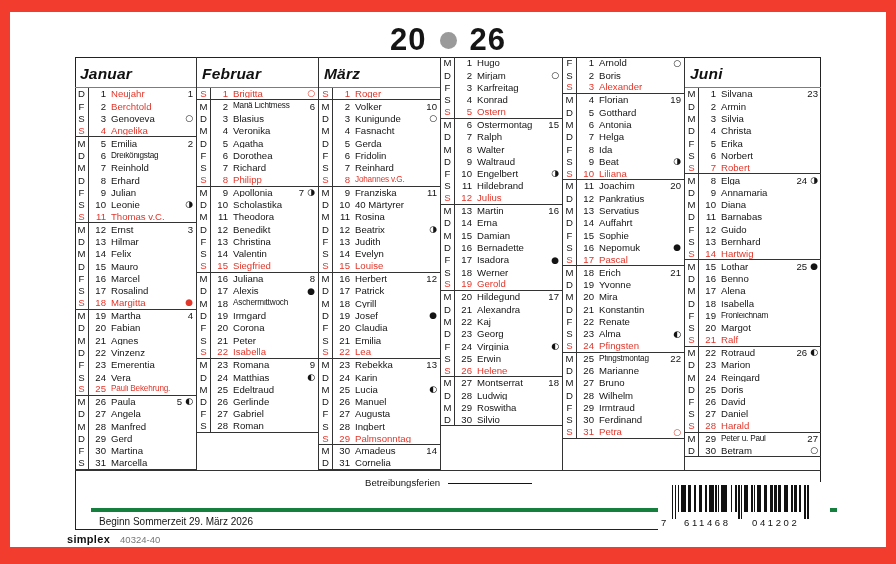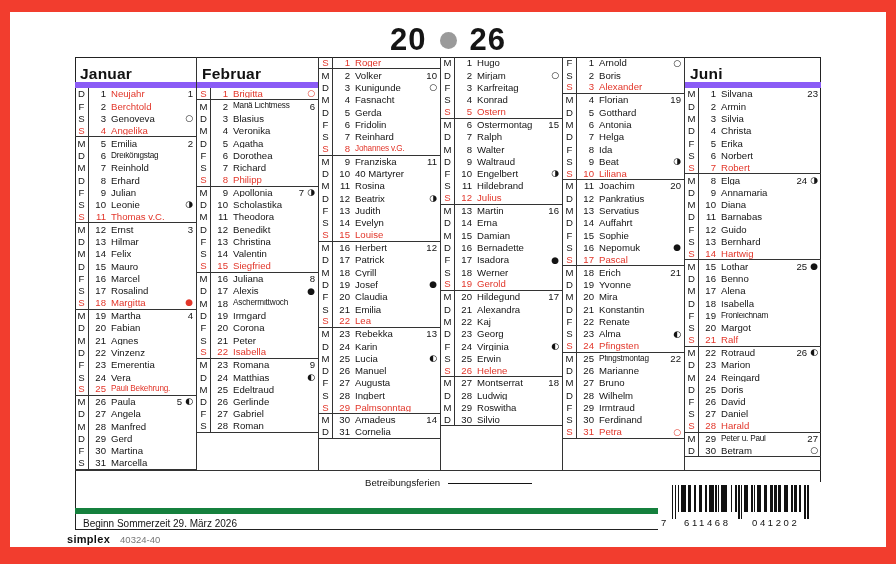--- a/index.html
+++ b/index.html
@@ -13,44 +13,44 @@
   #year .dot{width:17px;height:17px;border-radius:50%;background:#9a9a9a;}
 
   
   #calbox{position:absolute;left:65px;top:45px;width:746px;height:473px;
           border:1.3px solid #222;box-sizing:border-box;}
   #grid{position:absolute;left:65px;top:45px;width:746px;height:413px;display:flex;}
   #line-end{position:absolute;left:65px;top:458px;width:746px;height:0;border-top:1px solid #333;}
 
   .month-col{box-sizing:border-box;height:413px;overflow:hidden;}
   .month-col.bl{border-left:1px solid #333;}
-  .mh{height:31px;box-sizing:border-box;border-bottom:6px solid #8b5cf6;
-      font-size:15.5px;font-weight:bold;color:#111;padding:8px 0 0 5px;letter-spacing:.2px;}
+  .mh{height:31px;box-sizing:border-box;border-bottom:1px solid #8b5cf6;
+      font-size:15.5px;font-weight:bold;color:#111;padding:8px 0 0 5px;letter-spacing:.2px;font-style:italic;}
   .rows{height:382px;display:flex;flex-direction:column;}
   .row{display:flex;align-items:center;height:12.322px;box-sizing:border-box;
        font-size:9.6px;color:#141414;padding-right:3px;line-height:1;}
   .row.sep{border-bottom:1px solid #333;}
   .row.red{color:#e2362a;}
   .dl{flex:0 0 13px;width:13px;align-self:stretch;display:flex;align-items:center;
       justify-content:center;border-right:1px solid #333;}
   .dn{flex:0 0 17px;text-align:right;margin-right:5px;}
   .nm{flex:1 1 auto;white-space:nowrap;overflow:hidden;}
   .nm.red{color:#e2362a;}
   .nm.tight{font-size:8.2px;letter-spacing:-0.2px;}
   .wk{margin-left:2px;}
   .mo{margin-left:3px;font-family:"DejaVu Sans",sans-serif;font-size:9px;}
 
   
   #betr{position:absolute;left:355px;top:465px;font-size:9.6px;color:#141414;}
   #betr .rule{display:inline-block;width:84px;border-bottom:1.2px solid #141414;
               margin-left:8px;transform:translateY(-2px);}
 
   
-  #fstrip{position:absolute;left:65px;top:496px;width:746px;height:22px;box-sizing:border-box;
-          border-top:6px solid #15803d;}
+  #fstrip{position:absolute;left:81px;top:496px;width:746px;height:22px;box-sizing:border-box;
+          border-top:4px solid #15803d;}
   #sommerzeit{position:absolute;left:8px;top:4px;font-size:10px;color:#141414;}
 
   
   #brand{position:absolute;left:57px;top:521px;font-size:11px;color:#111;}
   #brand .bx{font-weight:bold;letter-spacing:.3px;}
   #brand .code{font-size:9.5px;color:#777;margin-left:10px;font-style:normal;font-weight:normal;text-align:right;}
 
   
   #barcode{position:absolute;left:648px;top:470px;width:172px;height:48px;background:#fff;z-index:5;}
   #bars{position:absolute;left:14px;top:3px;font-size:0;white-space:nowrap;}
@@ -393,20 +393,21 @@
               <span class="nm">Gabriel</span>
             </div>
             <div class="row sep">
               <span class="dl">S</span>
               <span class="dn">28</span>
               <span class="nm">Roman</span>
             </div>
           </div>
         </div>
         <div class="month-col bl" style="width: 122px;">
+          <div class="mh">März</div>
           <div class="rows">
             <div class="row red sep">
               <span class="dl">S</span>
               <span class="dn">1</span>
               <span class="nm">Roger</span>
             </div>
             <div class="row">
               <span class="dl">M</span>
               <span class="dn">2</span>
               <span class="nm">Volker</span>

